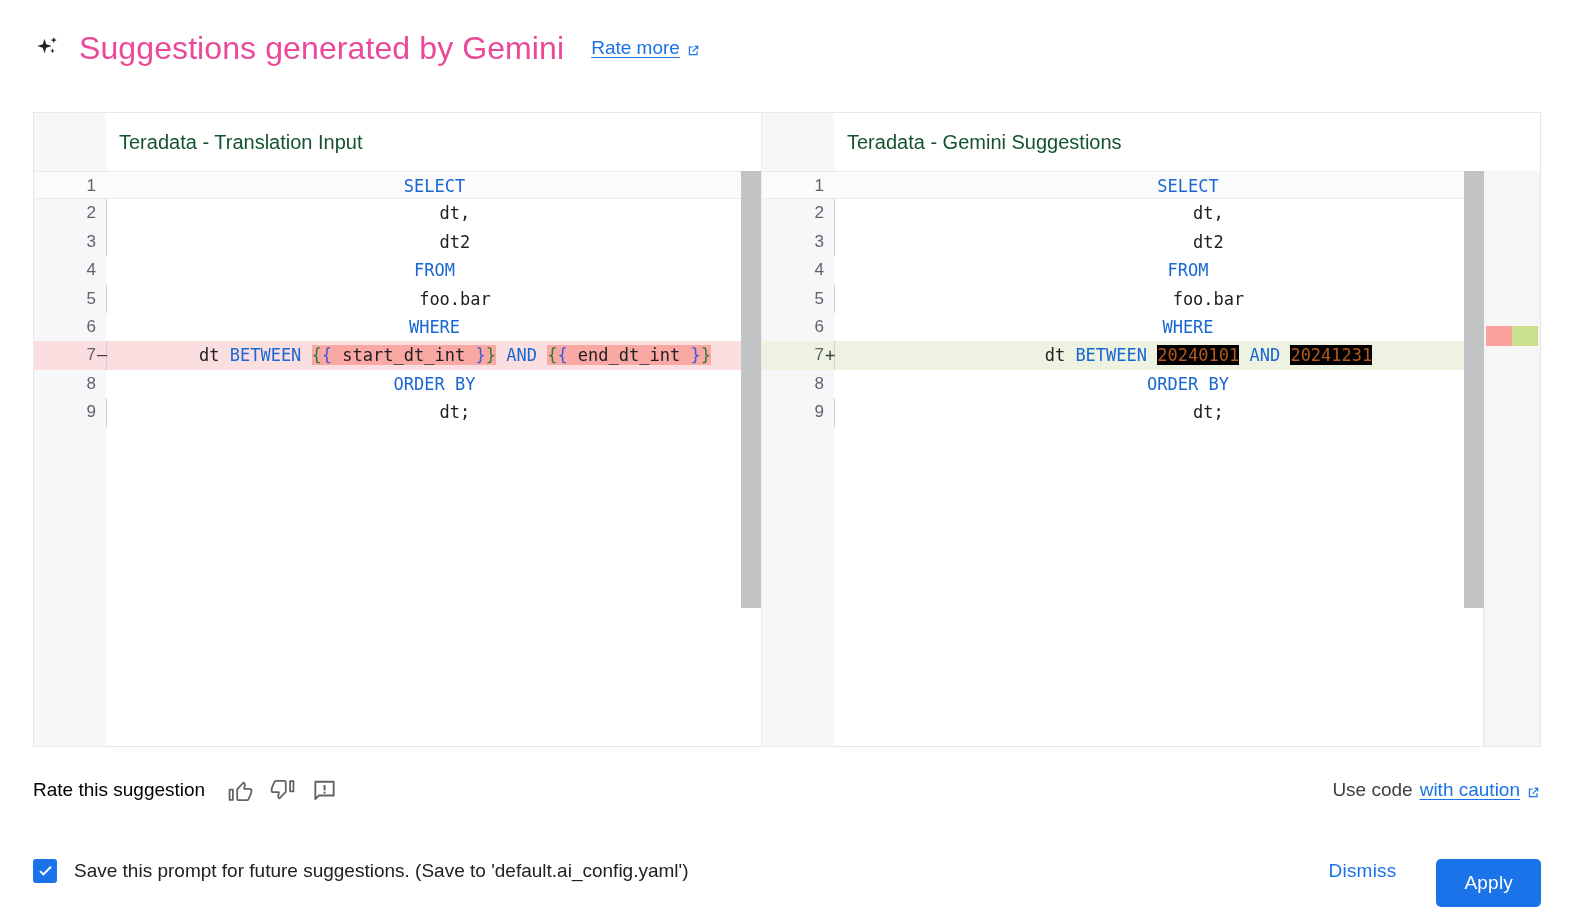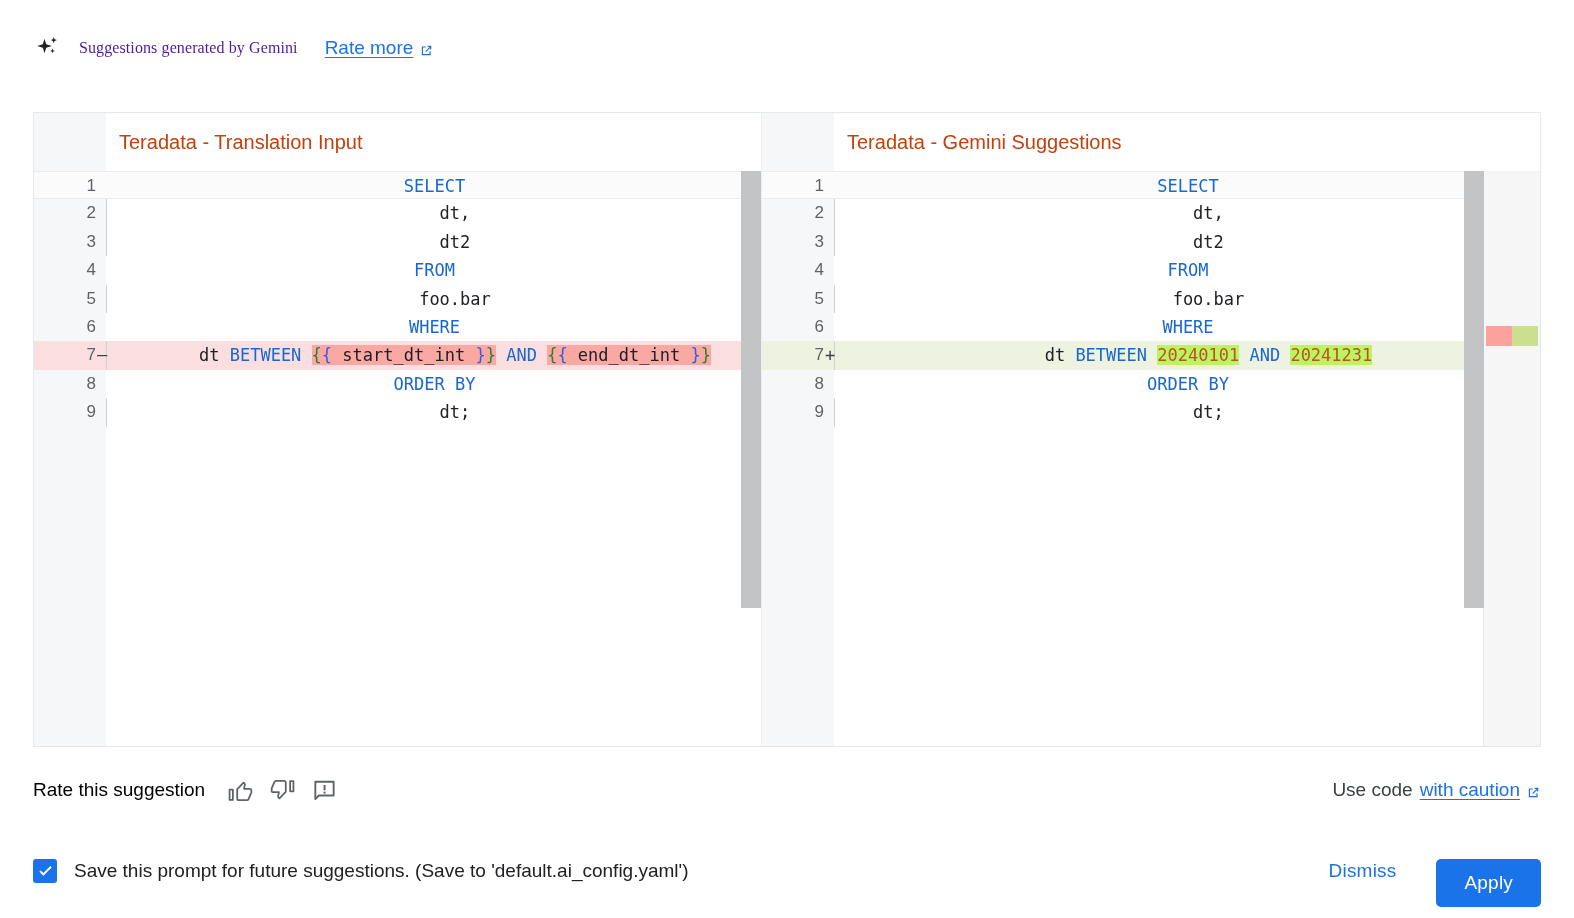--- a/index.html
+++ b/index.html
@@ -27,25 +27,24 @@
     height: 44px;
   }
   .sparkle-icon {
     width: 30px;
     height: 30px;
     margin-right: 16px;
     flex: none;
     display: block;
   }
   .header-title {
-    font-size: 16px;
-    color: #4c1d95;
+    font-size: 32px;
+    color: #ec4899;
     letter-spacing: 0.1px;
     white-space: nowrap;
-    font-family: Liberation Serif, serif;
   }
   .learn-more {
     margin-left: 27px;
     font-size: 19px;
     color: #1a73e8;
     text-decoration: none;
     display: inline-flex;
     align-items: center;
     white-space: nowrap;
     cursor: pointer;
@@ -95,21 +94,21 @@
   .pane-header .gutter-bg {
     position: absolute;
     left: 0; top: 0; bottom: 0;
     width: 72px;
     background: #f6f7f9;
   }
   .pane-title {
     position: relative;
     margin-left: 85px;
     font-size: 20px;
-    color: #c2410c;
+    color: #14532d;
     white-space: nowrap;
   }
 
   .code-area {
     position: relative;
     flex: 1 1 auto;
     overflow: hidden;
     background: #ffffff;
   }
   .gutter-col {
@@ -175,21 +174,21 @@
   .row-add { background: #eef2e1; }
   .row-del .ln, .row-add .ln { background: transparent; }
 
   
   .kw   { color: #1967d2; }
   .plain{ color: #202124; }
   .num  { color: #b2591d; }
   .brace-g { color: #2e7d32; }
   .brace-b { color: #3b5bdb; }
   .seg-del { background: #f9a8a4; }
-  .seg-add { background: #bef264; }
+  .seg-add { background: #000000; }
 
   
   .row-del .gutter-tint,
   .row-add .gutter-tint {
     position: absolute;
     left: 0; top: 0; bottom: 0;
     width: 72px;
     z-index: 1;
   }
   .row-del .gutter-tint { background: #fbdfe0; }

